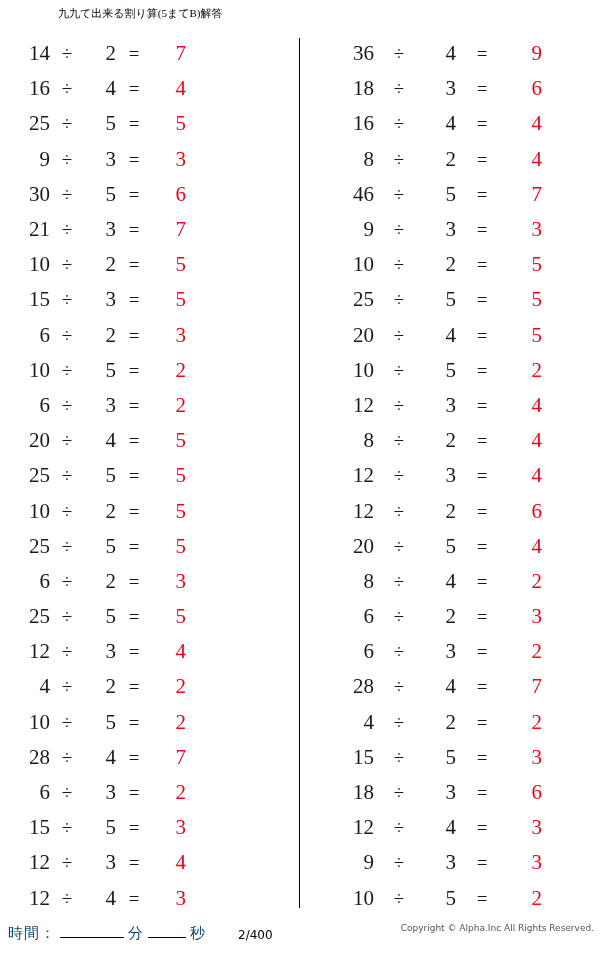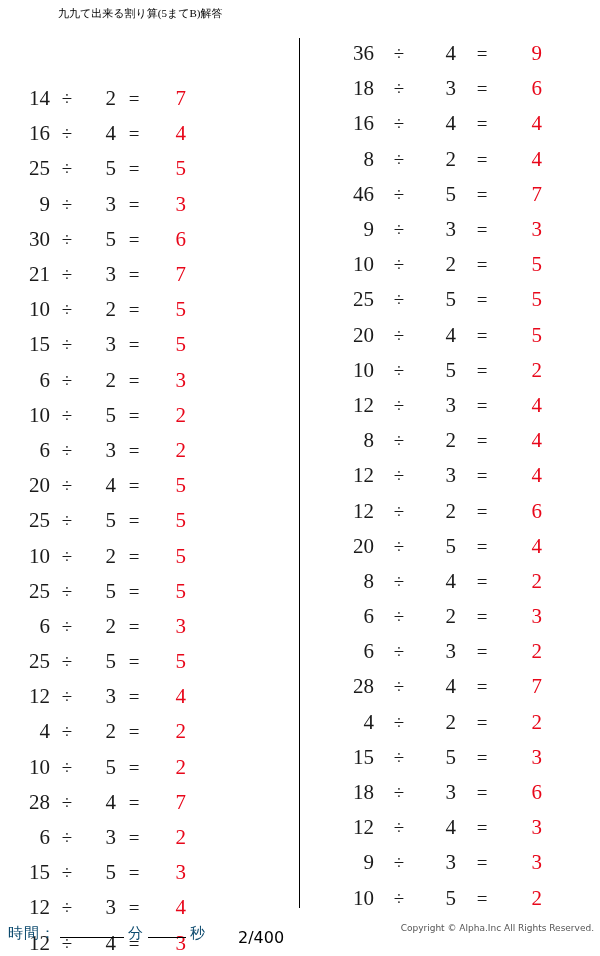--- a/index.html
+++ b/index.html
@@ -37,21 +37,21 @@
     left: 0;
     width: 600px;
     height: 880px;
     display: flex;
     flex-direction: row;
   }
   .col {
     width: 300px;
     position: relative;
   }
-  .col.left { padding-left: 0px; margin-top: 45px; }
+  .col.left { padding-left: 0px; }
   .divider {
     position: absolute;
     left: 299px;
     top: 38px;
     width: 1px;
     height: 870px;
     background: #000;
   }
   .row {
     height: 35.2px;
@@ -110,21 +110,21 @@
     width: 38px;
     border-bottom: 1px solid #000;
     margin: 0 4px;
     height: 14px;
   }
   .page-num {
     position: absolute;
     left: 238px;
     top: 10px;
     font-family: "DejaVu Sans", sans-serif;
-    font-size: 16px;
+    font-size: 12px;
     color: #000;
   }
   .copyright {
     position: absolute;
     right: 6px;
     top: 4px;
     text-align: center;
     font-family: "DejaVu Sans", sans-serif;
     font-size: 9px;
     color: #555;

